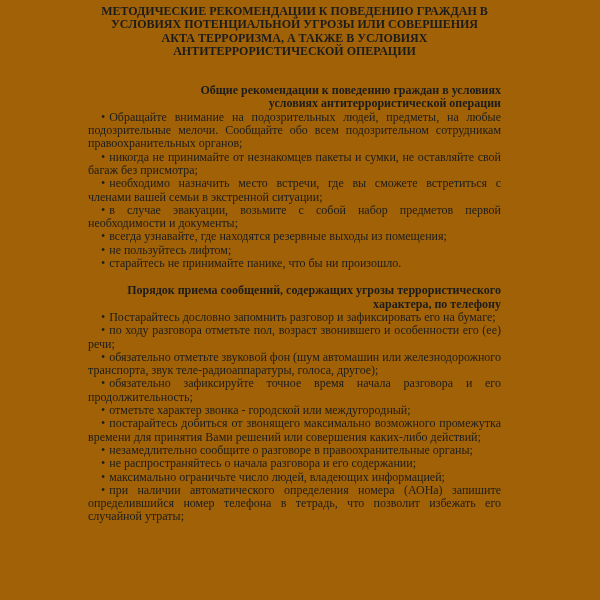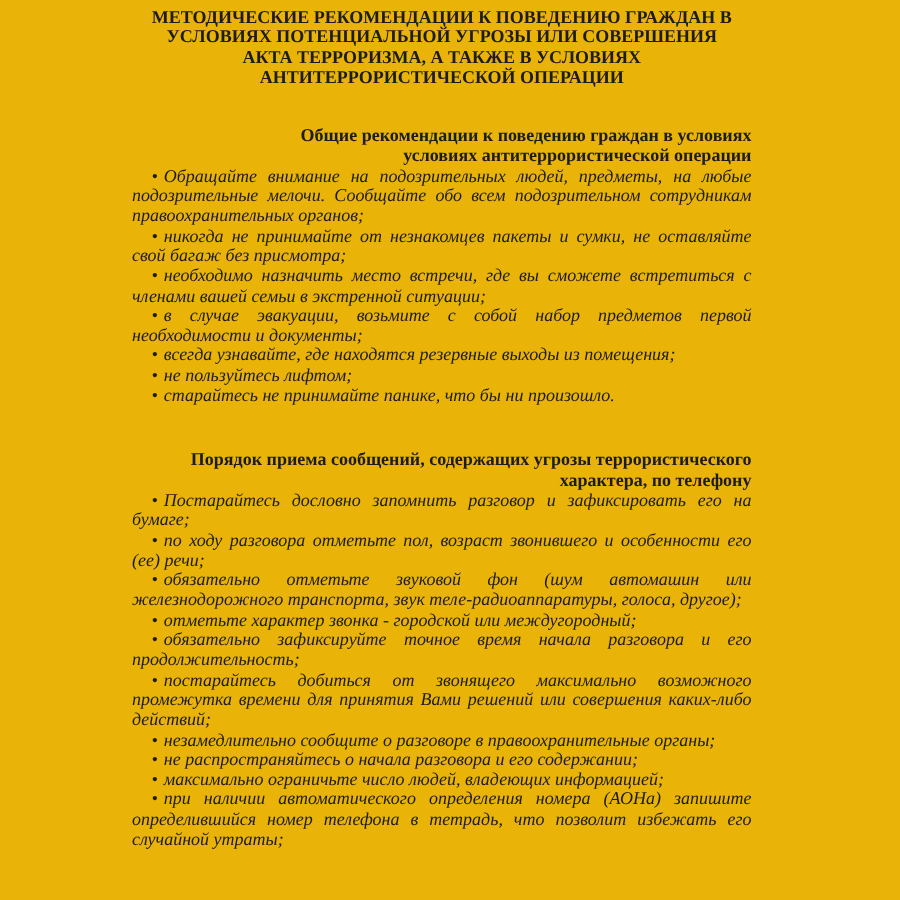--- a/index.html
+++ b/index.html
@@ -7,48 +7,47 @@
     padding: 0;
     background: #ffffff;
   }
   .page {
     position: relative;
     box-sizing: border-box;
     width: 600px;
     height: 600px;
     padding: 5px 99px 2px 88px;
     overflow: hidden;
-    background: #eab308;
+    background: #a16207;
     color: #1c1c1c;
     font-family: "Liberation Serif", "DejaVu Serif", serif;
     font-size: 12px;
     line-height: 13.3px;
   }
   .doc-title {
     margin: 0 0 26px 0;
     font-weight: 700;
     text-align: center;
   }
   .title-line, .heading-line {
     white-space: nowrap;
   }
   .section-heading {
     margin: 0;
     font-weight: 700;
     text-align: right;
   }
   .section + .section .section-heading {
-    margin-top: 30px;
+    margin-top: 14px;
   }
   .bullet {
     margin: 0;
     text-indent: 13px;
     text-align: justify;
     text-align-last: left;
-    font-style: italic;
   }
   .marker {
     display: inline-block;
     margin-right: 4px;
     text-indent: 0;
   }
 </style>
 </head>
 <body>
 
@@ -76,22 +75,22 @@
   </div>
 
   <div class="section">
     <div class="section-heading">
       <div class="heading-line">Порядок приема сообщений, содержащих угрозы террористического</div>
       <div class="heading-line">характера, по телефону</div>
     </div>
     <p class="bullet"><span class="marker">•</span><span>Постарайтесь дословно запомнить разговор и зафиксировать его на бумаге;</span></p>
     <p class="bullet"><span class="marker">•</span><span>по ходу разговора отметьте пол, возраст звонившего и особенности его (ее) речи;</span></p>
     <p class="bullet"><span class="marker">•</span><span>обязательно отметьте звуковой фон (шум автомашин или железнодорожного транспорта, звук теле-радиоаппаратуры, голоса, другое);</span></p>
+    <p class="bullet"><span class="marker">•</span><span>обязательно зафиксируйте точное время начала разговора и его продолжительность;</span></p>
     <p class="bullet"><span class="marker">•</span><span>отметьте характер звонка - городской или междугородный;</span></p>
-    <p class="bullet"><span class="marker">•</span><span>обязательно зафиксируйте точное время начала разговора и его продолжительность;</span></p>
     <p class="bullet"><span class="marker">•</span><span>постарайтесь добиться от звонящего максимально возможного промежутка времени для принятия Вами решений или совершения каких-либо действий;</span></p>
     <p class="bullet"><span class="marker">•</span><span>незамедлительно сообщите о разговоре в правоохранительные органы;</span></p>
     <p class="bullet"><span class="marker">•</span><span>не распространяйтесь о начала разговора и его содержании;</span></p>
     <p class="bullet"><span class="marker">•</span><span>максимально ограничьте число людей, владеющих информацией;</span></p>
     <p class="bullet"><span class="marker">•</span><span>при наличии автоматического определения номера (АОНа) запишите определившийся номер телефона в тетрадь, что позволит избежать его случайной утраты;</span></p>
   </div>
 
 </div>
 
 </body></html>

